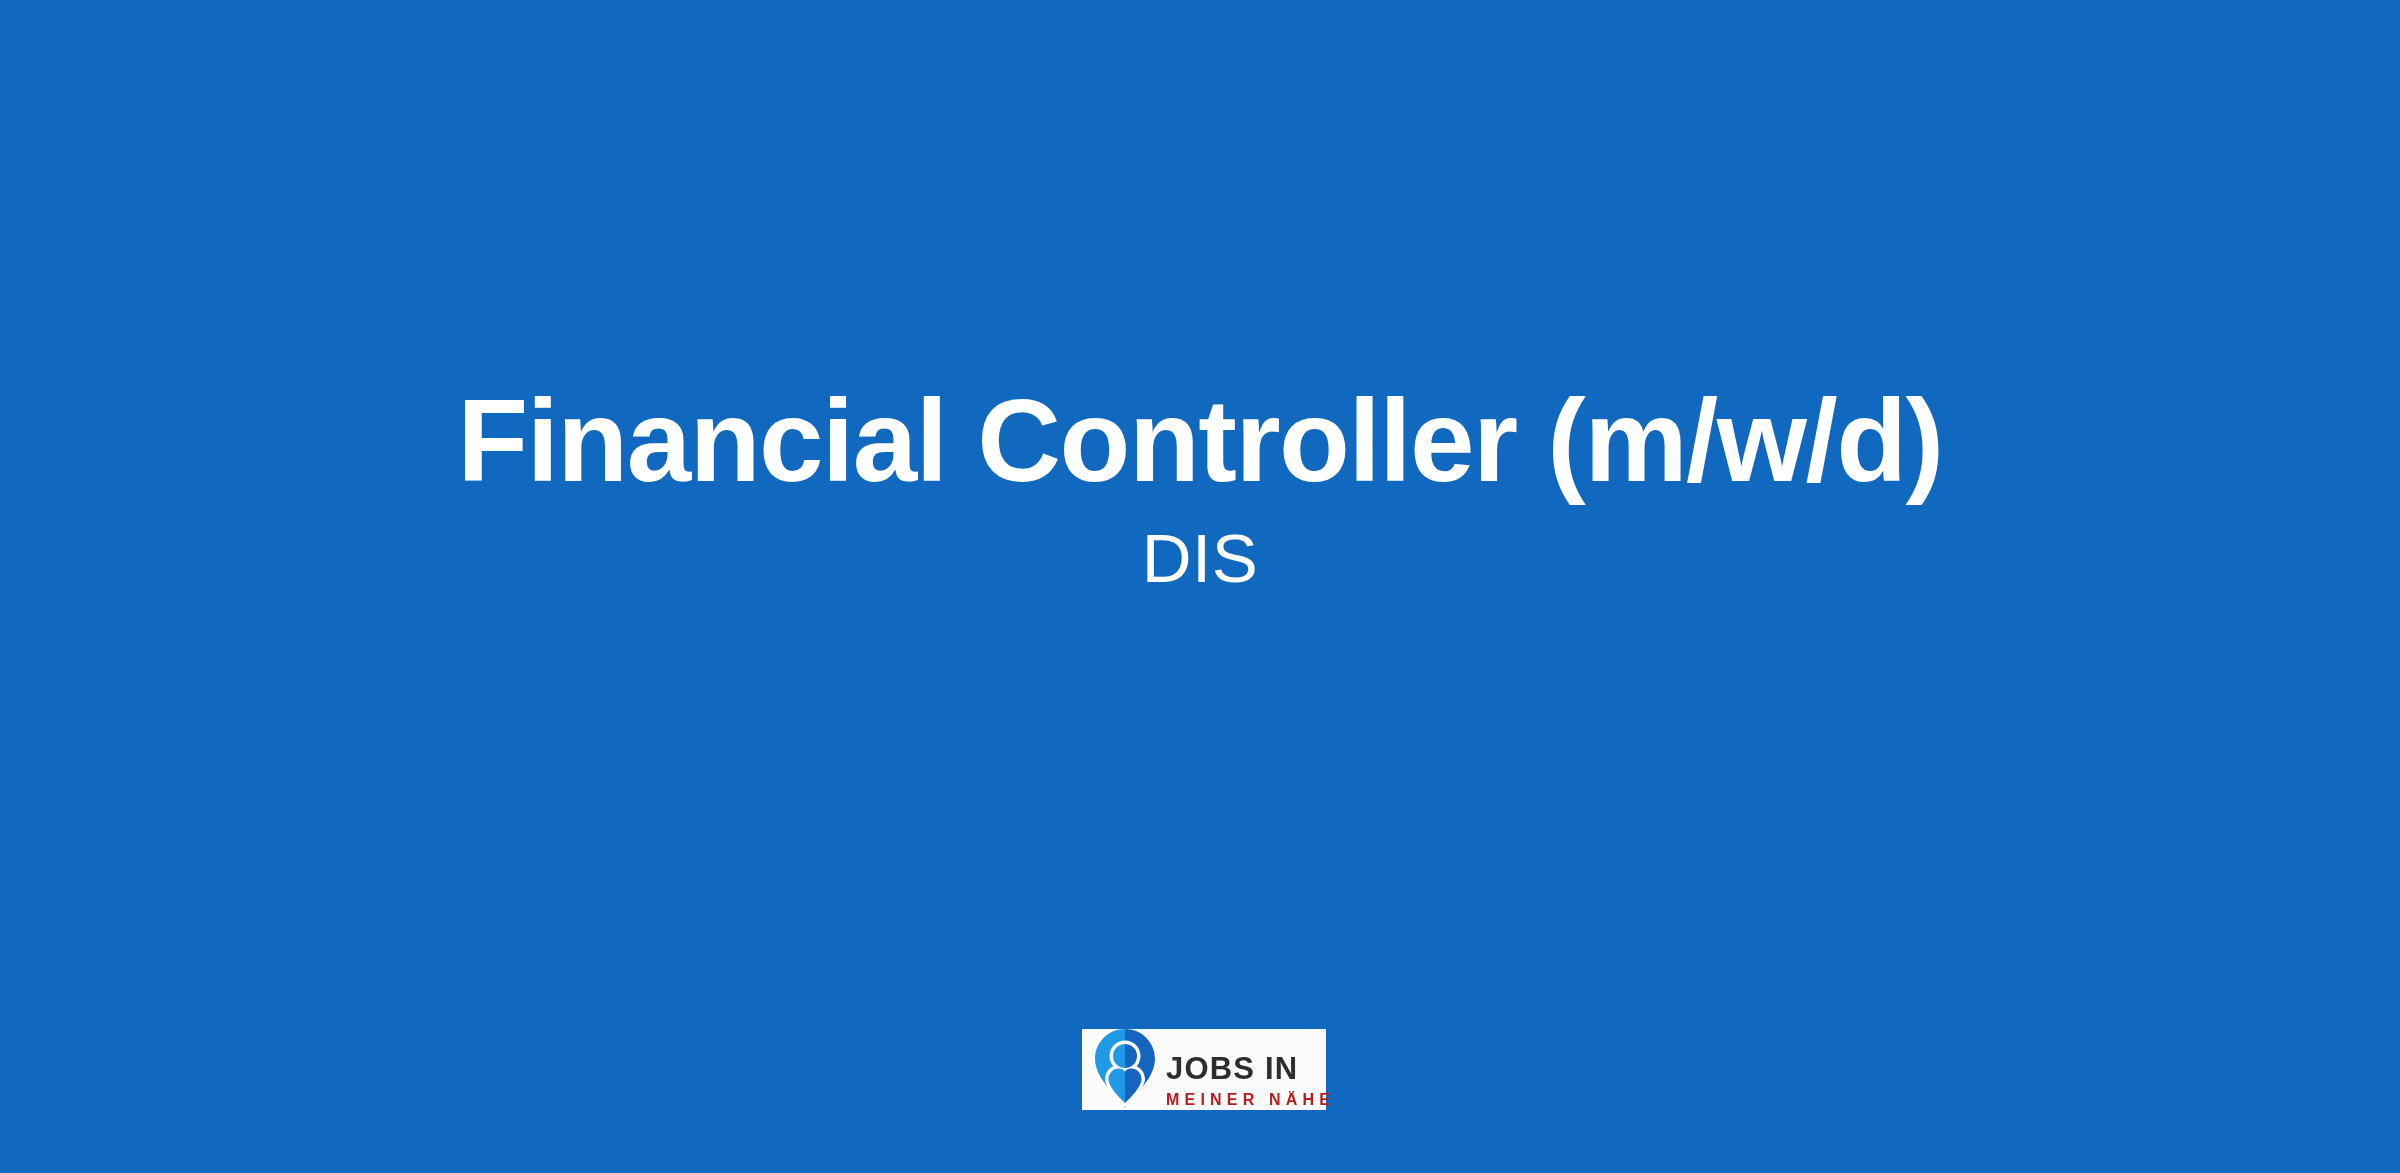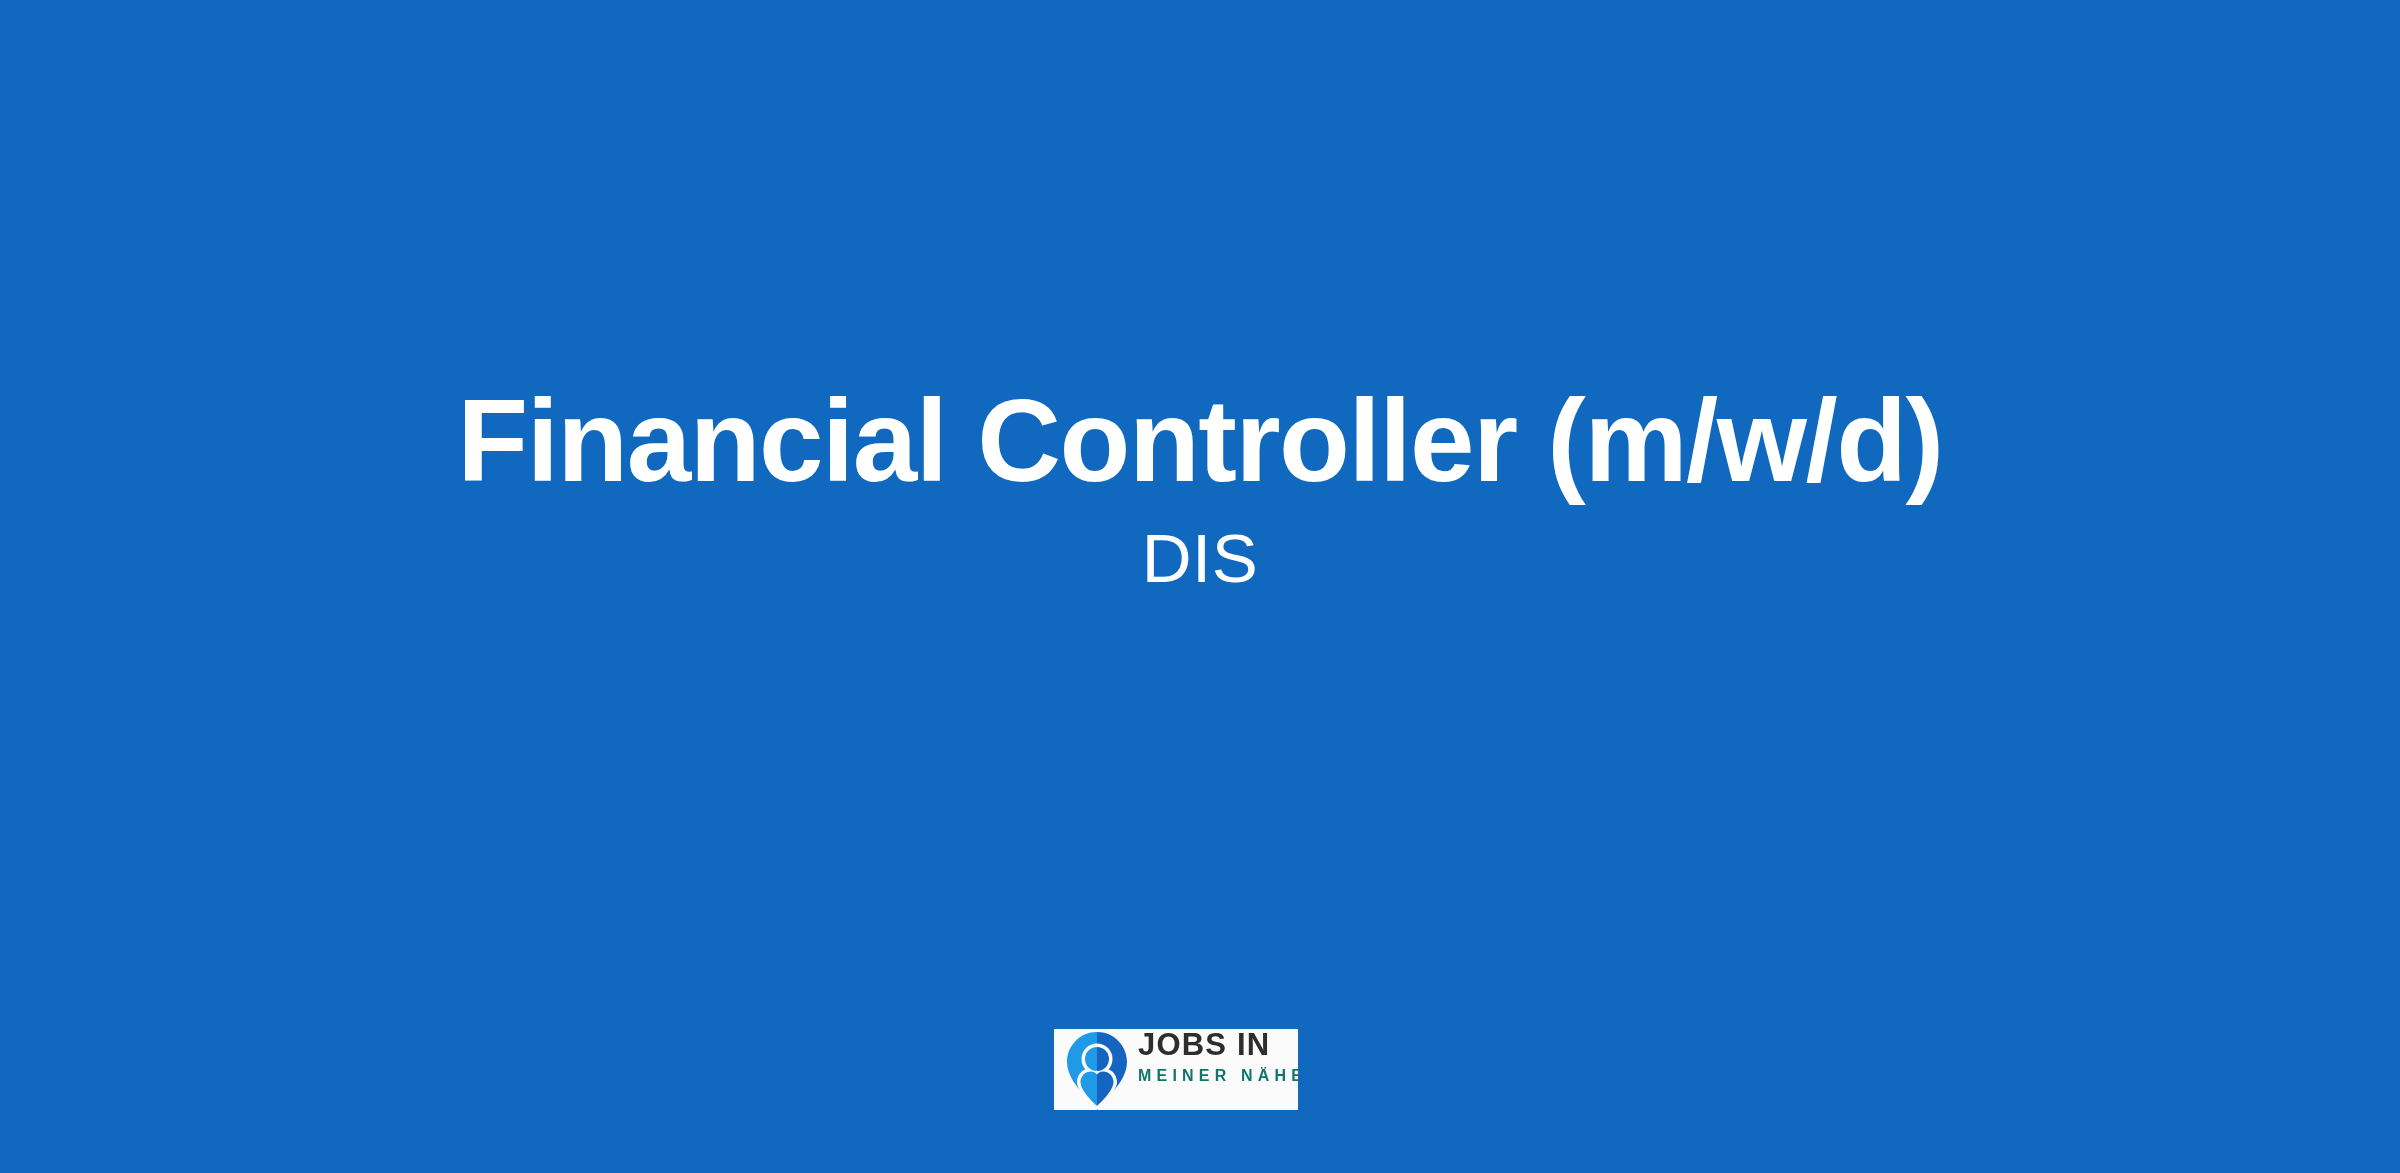--- a/index.html
+++ b/index.html
@@ -59,28 +59,28 @@
     line-height: 1.1;
     letter-spacing: 0.5px;
     text-align: center;
     white-space: nowrap;
     margin: 14px 0 0 0;
   }
 
   
   #logo-box {
     position: absolute;
-    left: 1054px;
+    left: 1082px;
     top: 1029px;
     width: 244px;
     height: 81px;
     background: #fbfbfb;
     display: flex;
     flex-direction: row;
-    align-items: flex-start;
+    align-items: flex-end;
     box-sizing: border-box;
     padding: 0 10px 0 12px;
   }
 
   #logo-mark {
     position: relative;
     width: 62px;
     height: 82px;
     flex: 0 0 62px;
     margin-top: 2px;
@@ -107,21 +107,21 @@
     color: #2d2d2d;
     font-family: "Liberation Sans", sans-serif;
     font-weight: 700;
     font-size: 31px;
     line-height: 1.0;
     letter-spacing: 1.2px;
     white-space: nowrap;
   }
 
   #logo-line2 {
-    color: #0f766e;
+    color: #b91c1c;
     font-family: "Liberation Sans", sans-serif;
     font-weight: 700;
     font-size: 16px;
     line-height: 1.0;
     letter-spacing: 5.2px;
     white-space: nowrap;
     margin-top: 8px;
   }
 </style>
 </head>

